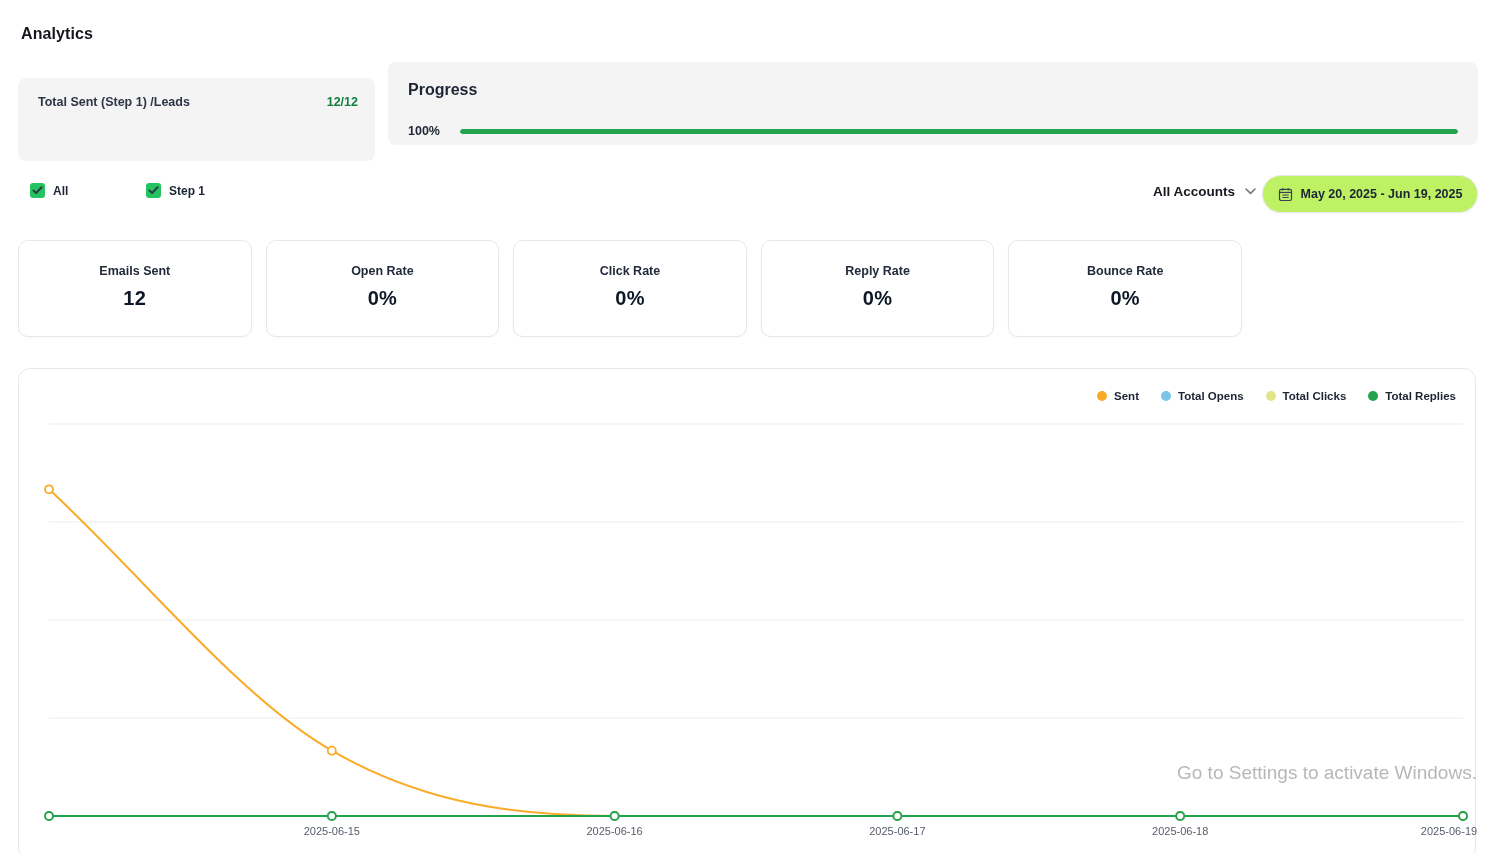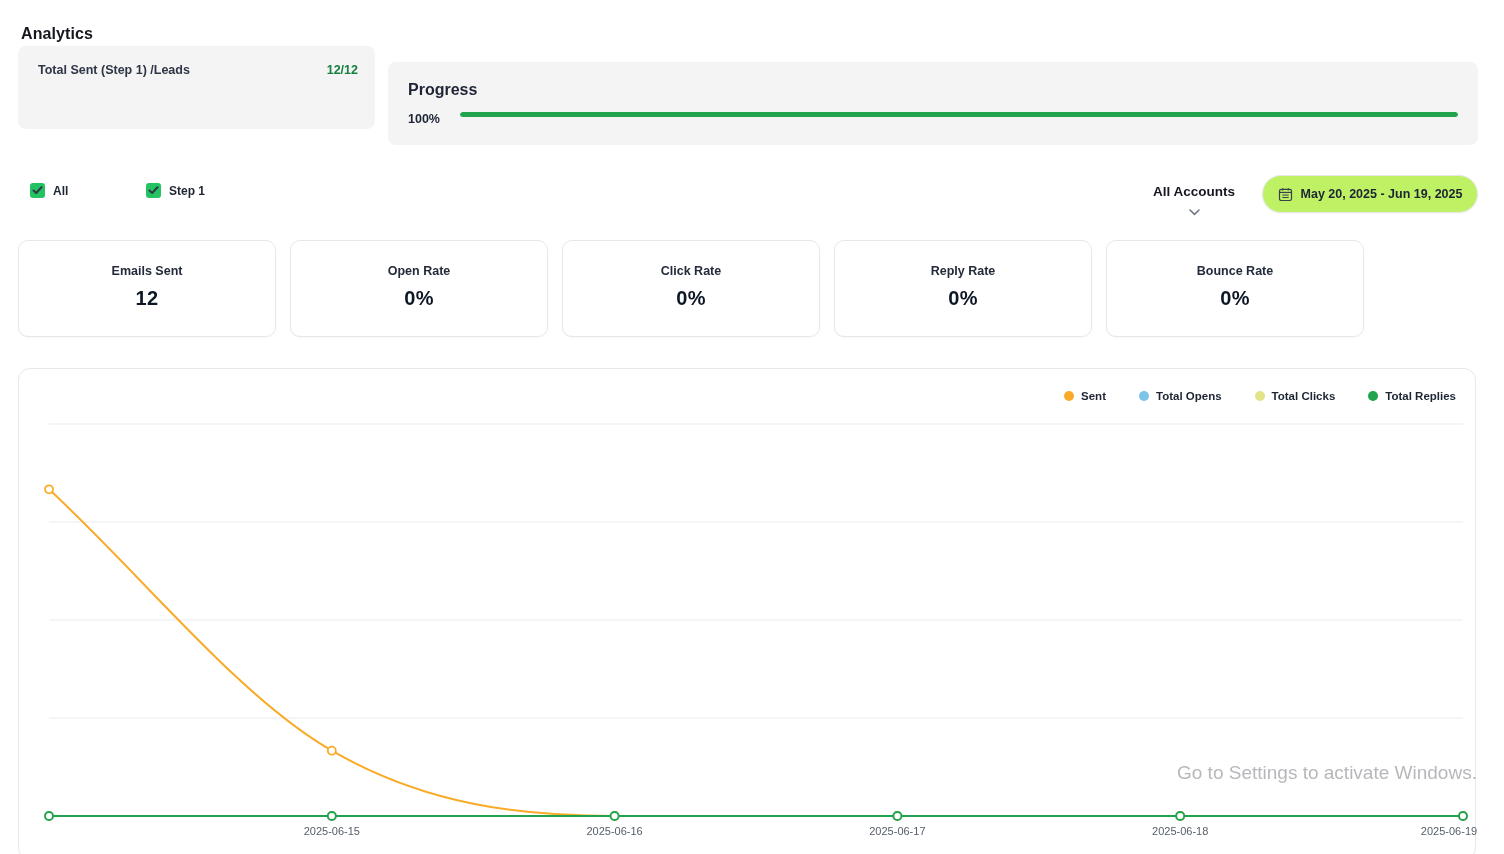--- a/index.html
+++ b/index.html
@@ -9,59 +9,59 @@
     font-family:"Liberation Sans", sans-serif;
     -webkit-font-smoothing:antialiased;
   }
   .abs{position:absolute;}
 
   
   #page-title{left:21px;top:25px;font-size:16px;font-weight:700;color:#16181f;letter-spacing:.1px;}
 
   
   .card-gray{background:#f4f4f5;border-radius:8px;box-sizing:border-box;}
-  #summary-card{left:18px;top:46px;width:357px;height:83px;padding:15px 17px 0 20px;}
+  #summary-card{left:18px;top:78px;width:357px;height:83px;padding:15px 17px 0 20px;}
   .summary-row{display:flex;justify-content:space-between;align-items:center;height:17px;margin-bottom:19px;font-size:12.5px;}
   .summary-label{color:#2e3545;font-weight:600;}
   .summary-value{color:#15803d;font-weight:600;}
 
   #progress-card{left:388px;top:62px;width:1090px;height:83px;padding:19px 20px 0 20px;}
   .progress-title{font-size:16px;font-weight:700;color:#1d2433;}
-  .progress-row{display:flex;align-items:flex-start;margin-top:13px;}
+  .progress-row{display:flex;align-items:center;margin-top:25px;}
   .progress-pct{font-size:12.5px;font-weight:600;width:52px;color:#1d2433;}
   .progress-track{flex:1;height:5px;border-radius:3px;overflow:hidden;}
   .progress-fill{height:100%;border-radius:3px;}
 
   
   .checkbox{display:flex;align-items:center;gap:8px;cursor:pointer;}
   #cb-all{left:30px;top:183px;}
   #cb-step1{left:146px;top:183px;}
   .cb-box{width:15px;height:15px;border-radius:3px;background:#23c361;display:flex;align-items:center;justify-content:center;flex:none;}
   .cb-label{font-size:12px;font-weight:700;color:#1d2433;}
 
-  #accounts{left:1153px;top:184px;display:flex;align-items:center;gap:10px;cursor:pointer;flex-direction:column;}
+  #accounts{left:1153px;top:184px;display:flex;align-items:center;gap:10px;cursor:pointer;}
   #accounts .dd-label{font-size:13.5px;font-weight:700;color:#16181f;}
 
   #date-pill{left:1262px;top:175px;width:216px;height:38px;background:#bef264;border:1px solid #e7e8ea;
     border-radius:19px;display:flex;align-items:center;justify-content:center;gap:8px;
     font-family:inherit;font-size:12.5px;font-weight:600;color:#1d2433;cursor:pointer;
     box-shadow:0 1px 2px rgba(0,0,0,.04);box-sizing:border-box;padding:0;}
 
   
-  #stats{left:18px;top:240px;width:1346px;display:flex;gap:14px;}
+  #stats{left:18px;top:240px;width:1224px;display:flex;gap:14px;}
   .stat-card{flex:1;height:97px;background:#fff;border:1px solid #e7e8ea;border-radius:10px;
     box-sizing:border-box;display:flex;flex-direction:column;align-items:center;padding-top:23px;
     box-shadow:0 1px 2px rgba(0,0,0,.03);}
   .stat-label{font-size:12.5px;font-weight:600;color:#232b3b;}
   .stat-value{margin-top:9px;font-size:20px;font-weight:700;color:#0e1726;letter-spacing:.3px;}
 
   
   #chart-card{left:18px;top:368px;width:1458px;height:492px;background:#fff;border:1px solid #e7e8ea;
     border-radius:12px;box-sizing:border-box;}
-  #legend{position:absolute;top:21px;right:19px;display:flex;align-items:center;gap:33px;}
+  #legend{position:absolute;top:21px;right:19px;display:flex;align-items:center;gap:22px;}
   .legend-item{display:flex;align-items:center;gap:7px;cursor:pointer;}
   .legend-dot{width:10px;height:10px;border-radius:50%;flex:none;}
   .legend-label{font-size:11.5px;font-weight:700;color:#1d2433;}
   #chart-svg{position:absolute;left:0;top:0;}
 
   
   #watermark{left:1177px;top:759px;color:rgba(121,124,129,.55);z-index:20;pointer-events:none;line-height:1.2;}
   .wm1{font-size:25px;font-weight:400;}
   .wm2{font-size:19px;font-weight:400;margin-top:3px;}
 </style>

